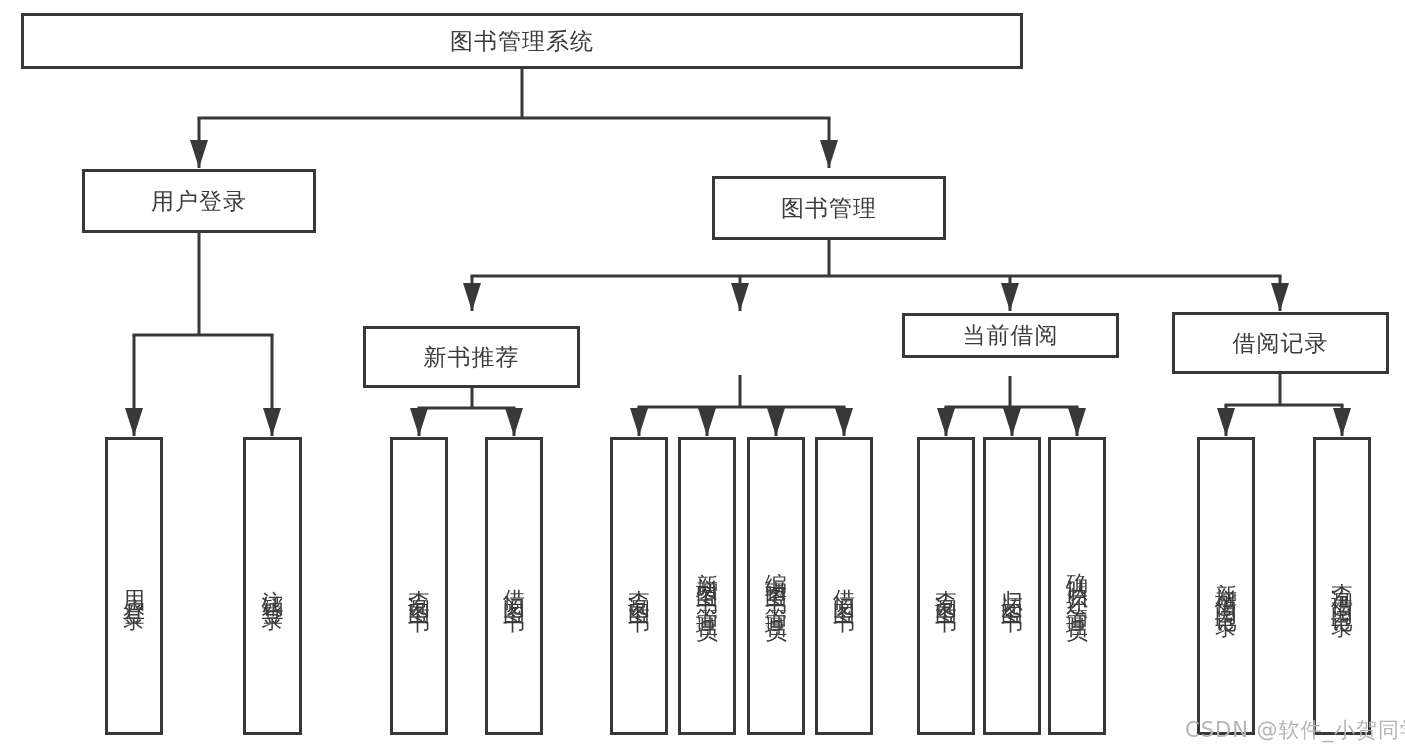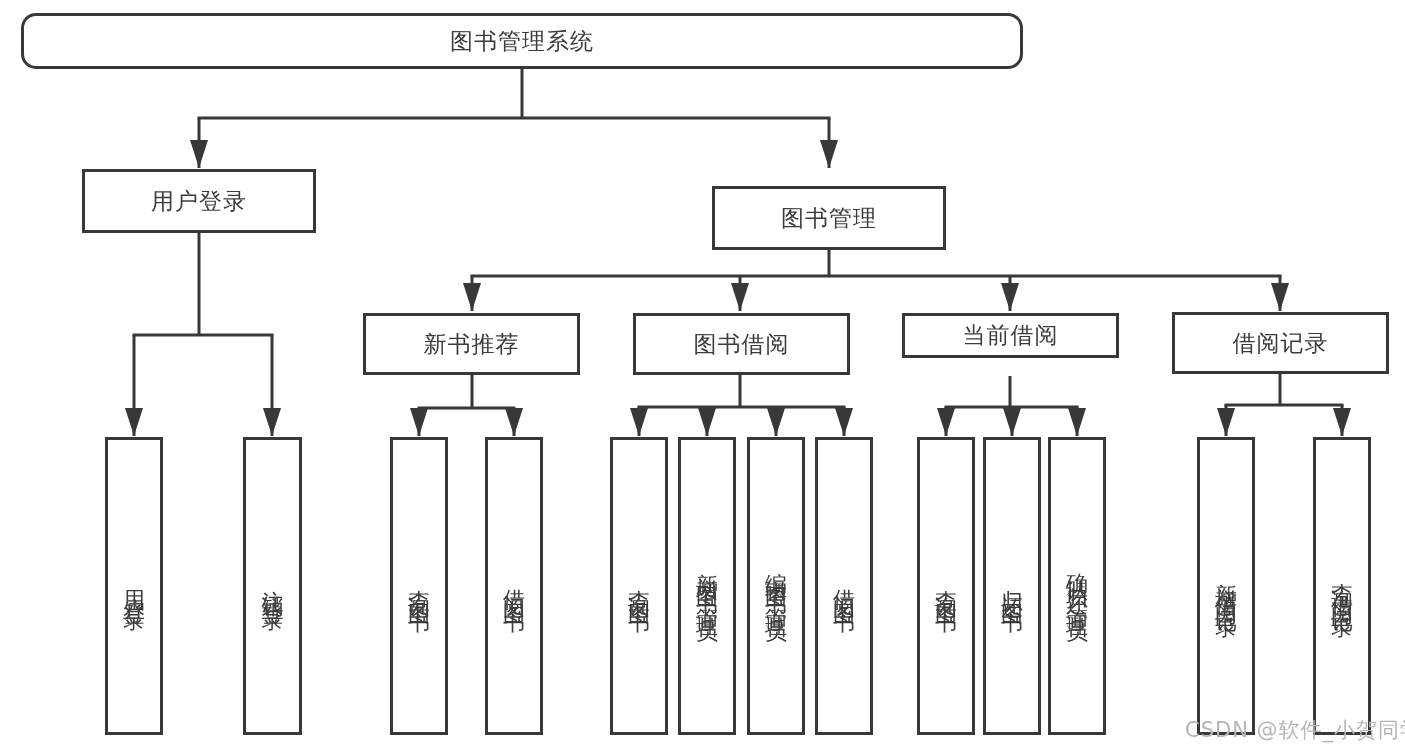--- a/index.html
+++ b/index.html
@@ -102,27 +102,26 @@
       <line x1="946" y1="407" x2="946" y2="436" marker-end="url(#ah)"></line>
       <line x1="1012" y1="407" x2="1012" y2="436" marker-end="url(#ah)"></line>
       <line x1="1077" y1="407" x2="1077" y2="436" marker-end="url(#ah)"></line>
 
       <path d="M1280,374 V405 M1224.5,405 H1343.5"></path>
       <line x1="1226" y1="405" x2="1226" y2="436" marker-end="url(#ah)"></line>
       <line x1="1342" y1="405" x2="1342" y2="436" marker-end="url(#ah)"></line>
     </g>
   </svg>
 
-  <div class="node" style="left:21px; top:13px; width:1002px; height:56px;border-radius:15px;">图书管理系统</div>
+  <div class="node" style="left:21px; top:13px; width:1002px; height:56px;">图书管理系统</div>
 
   <div class="node" style="left:82px; top:169px; width:234px; height:64px;">用户登录</div>
-  <div class="node" style="left:712px; top:186px; width:234px; height:64px;">图书管理</div>
+  <div class="node" style="left:712px; top:176px; width:234px; height:64px;">图书管理</div>
 
-  <div class="node" style="left:363px; top:313px; width:217px; height:62px;">新书推荐</div>
-  <div class="node" style="left:633px; top:313px; width:217px; height:62px;">图书借阅</div>
+  <div class="node" style="left:363px; top:326px; width:217px; height:62px;">新书推荐</div>
   <div class="node" style="left:902px; top:313px; width:217px; height:45px;">当前借阅</div>
   <div class="node" style="left:1172px; top:312px; width:217px; height:62px;font-family:Liberation Serif, serif;">借阅记录</div>
 
   <div class="leaf" style="left:105px;">
     <span>用户登录</span>
   </div>
   <div class="leaf" style="left:243px; width:59px;">
     <span>注销登录</span>
   </div>
 

